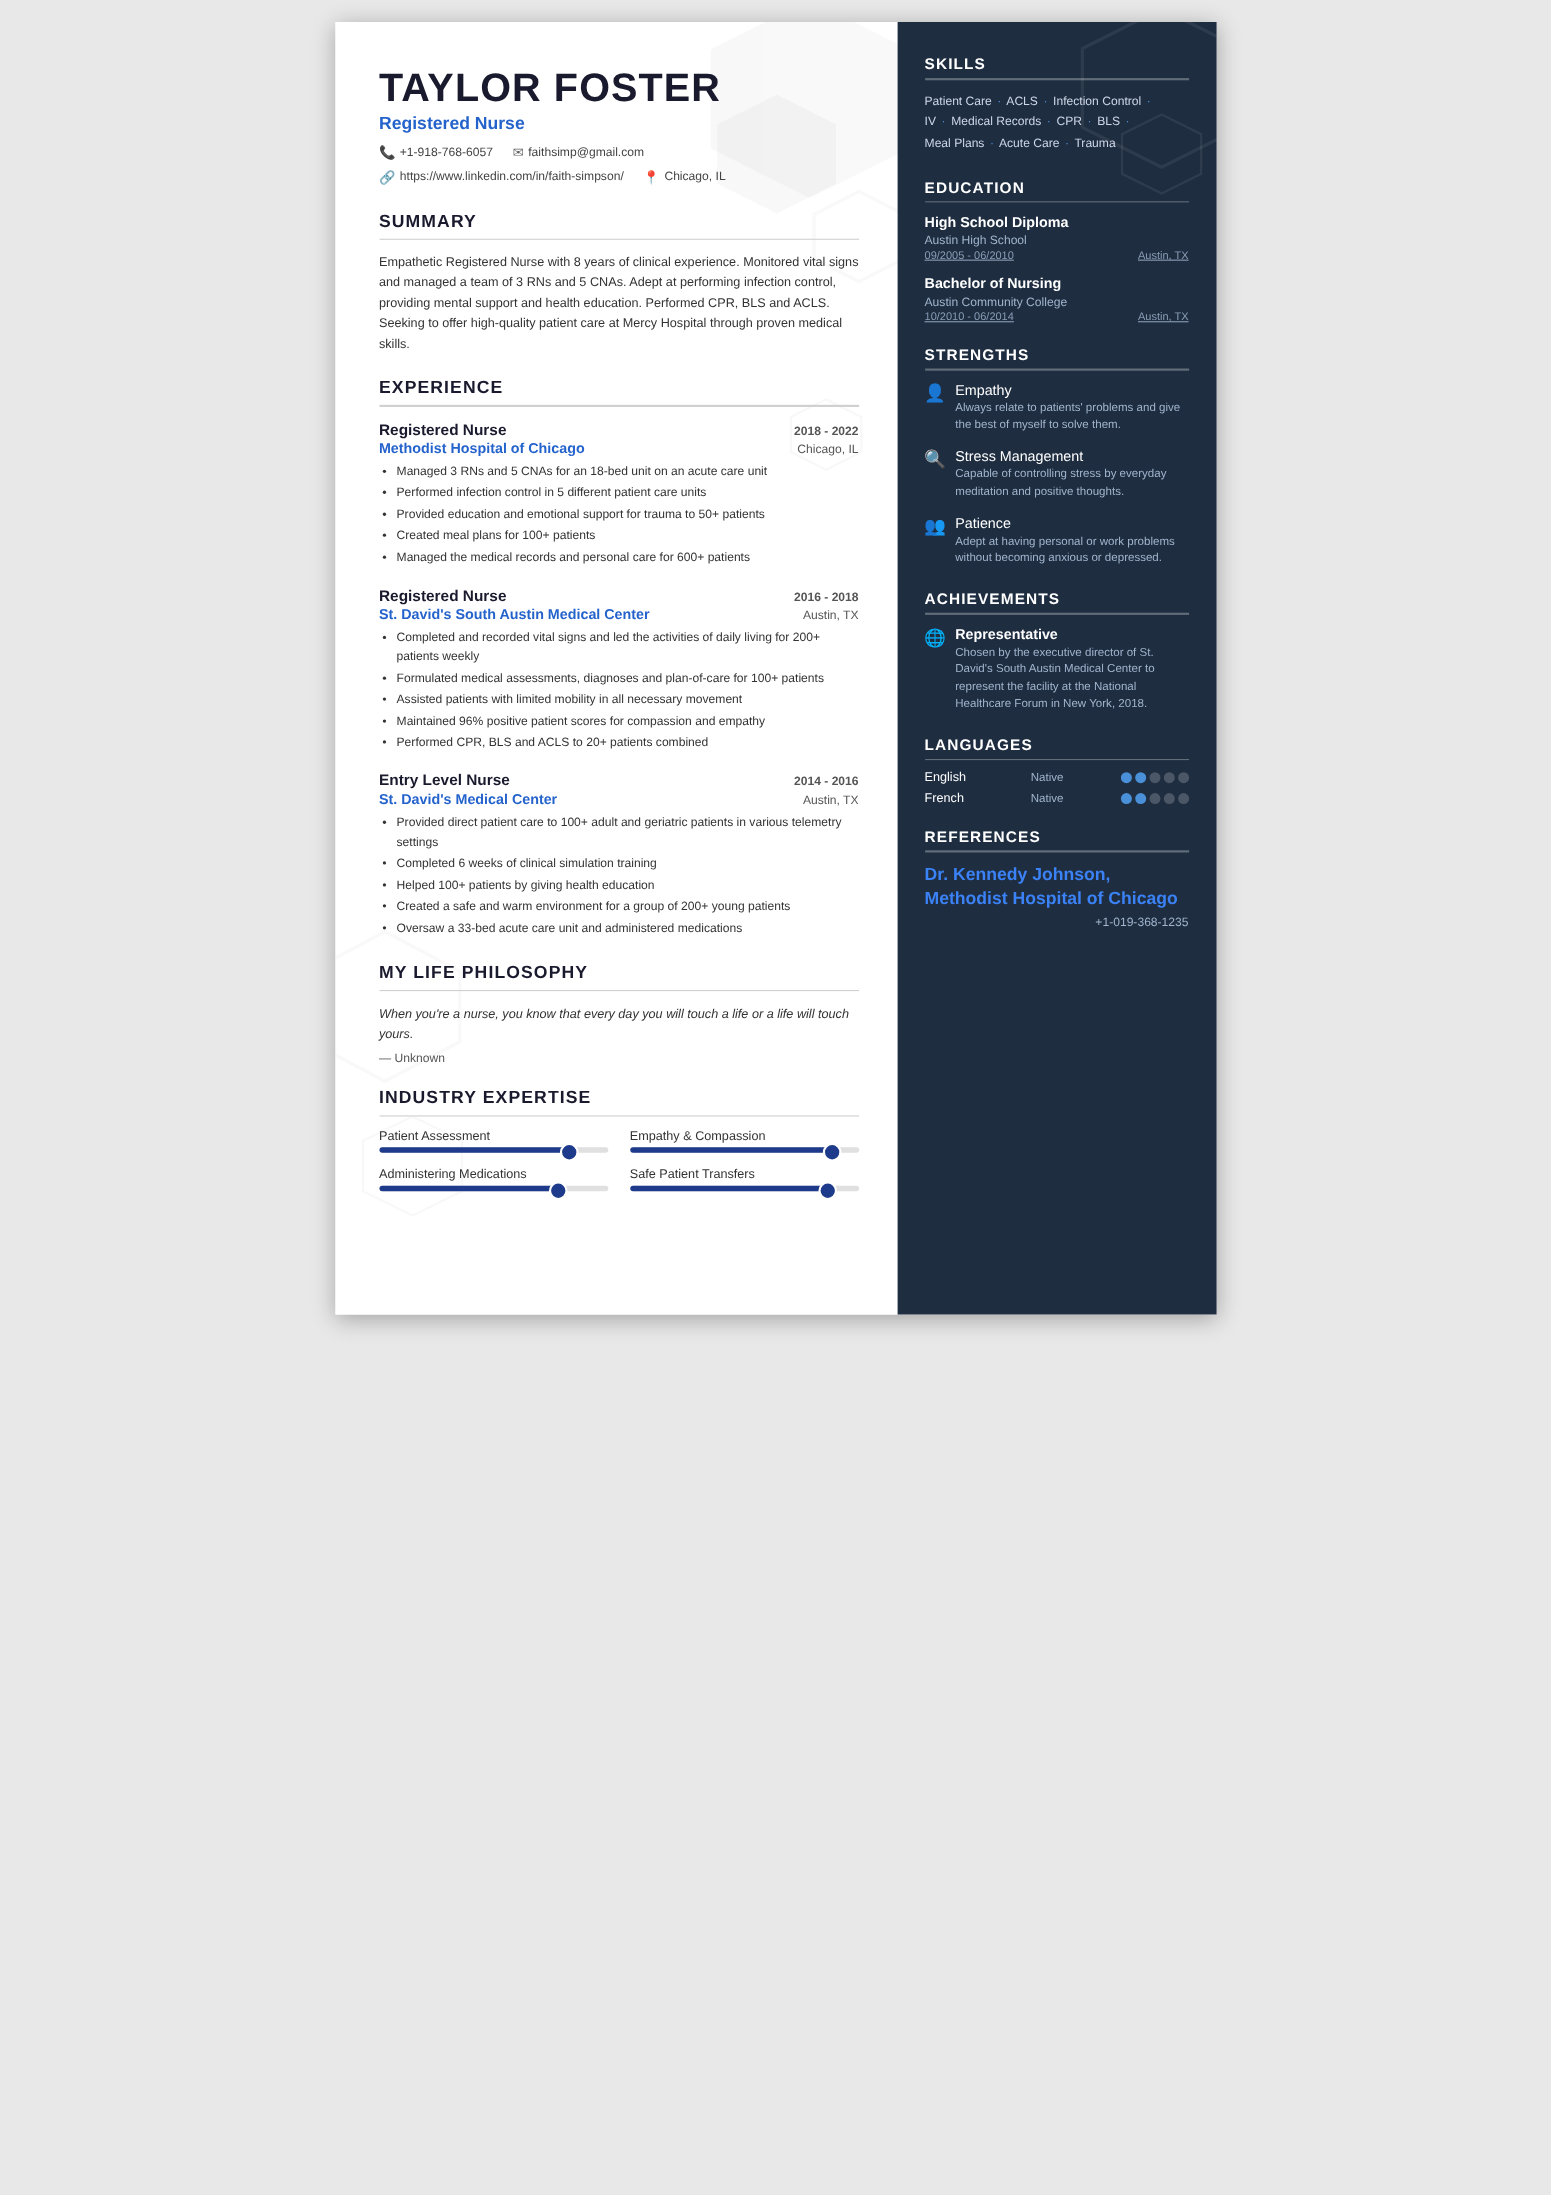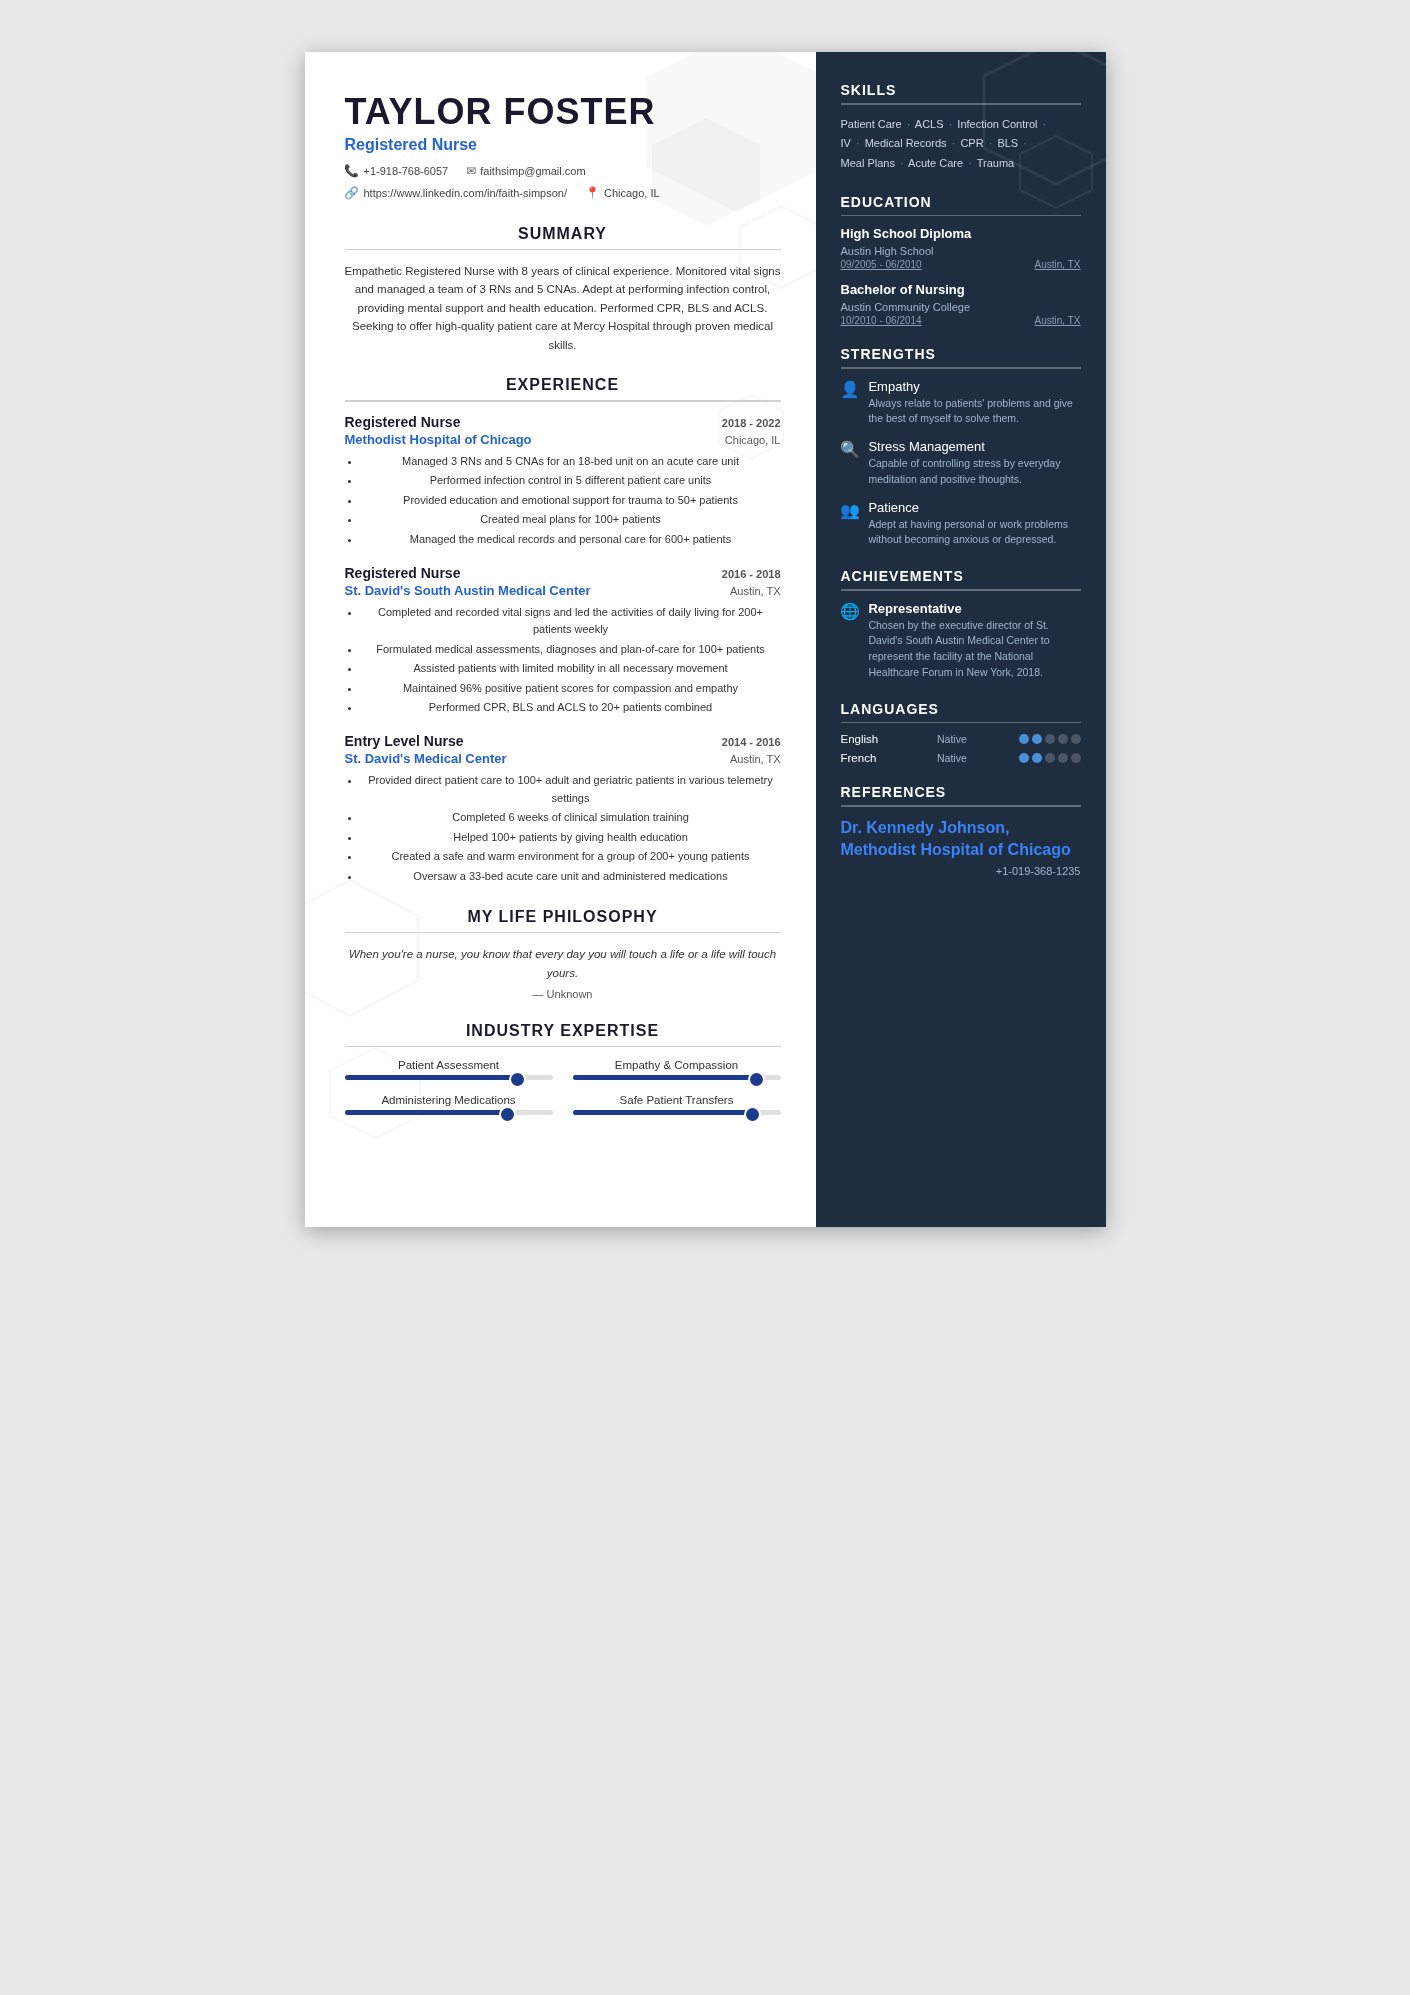--- a/index.html
+++ b/index.html
@@ -12,21 +12,20 @@
       min-height: 100vh;
       padding: 20px;
     }
     .resume-container {
       width: 801px;
       background: white;
       display: flex;
       flex-direction: row;
       box-shadow: 0 4px 20px rgba(0,0,0,0.3);
       position: relative;
-      margin-top: 32px;
     }
     
     .left-col {
       flex: 1;
       padding: 40px 35px 40px 40px;
       background: white;
       position: relative;
       overflow: hidden;
     }
     
@@ -73,21 +72,20 @@
     }
     .contact-icon {
       font-size: 12px;
       color: #666;
     }
     
     .section {
       margin-bottom: 22px;
       position: relative;
       z-index: 1;
-      text-align: center;
     }
     .section-title {
       font-size: 16px;
       font-weight: 800;
       color: #1a1a2e;
       text-transform: uppercase;
       letter-spacing: 1px;
       margin-bottom: 6px;
     }
     .section-divider {

